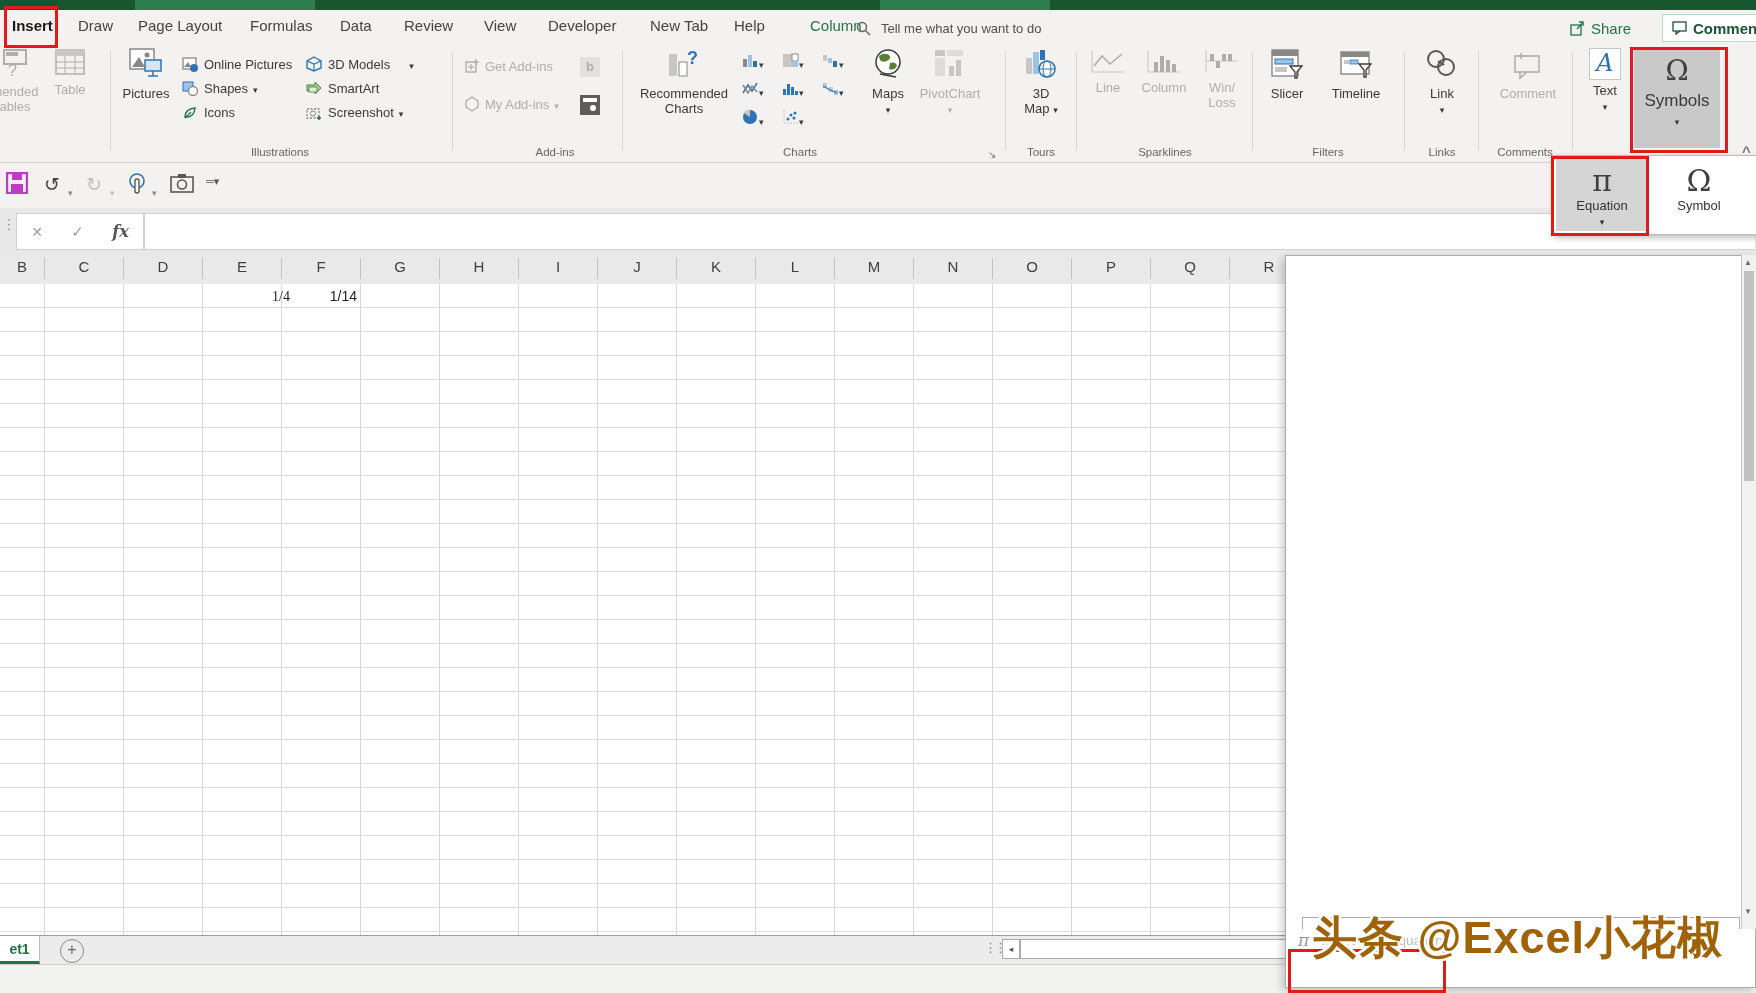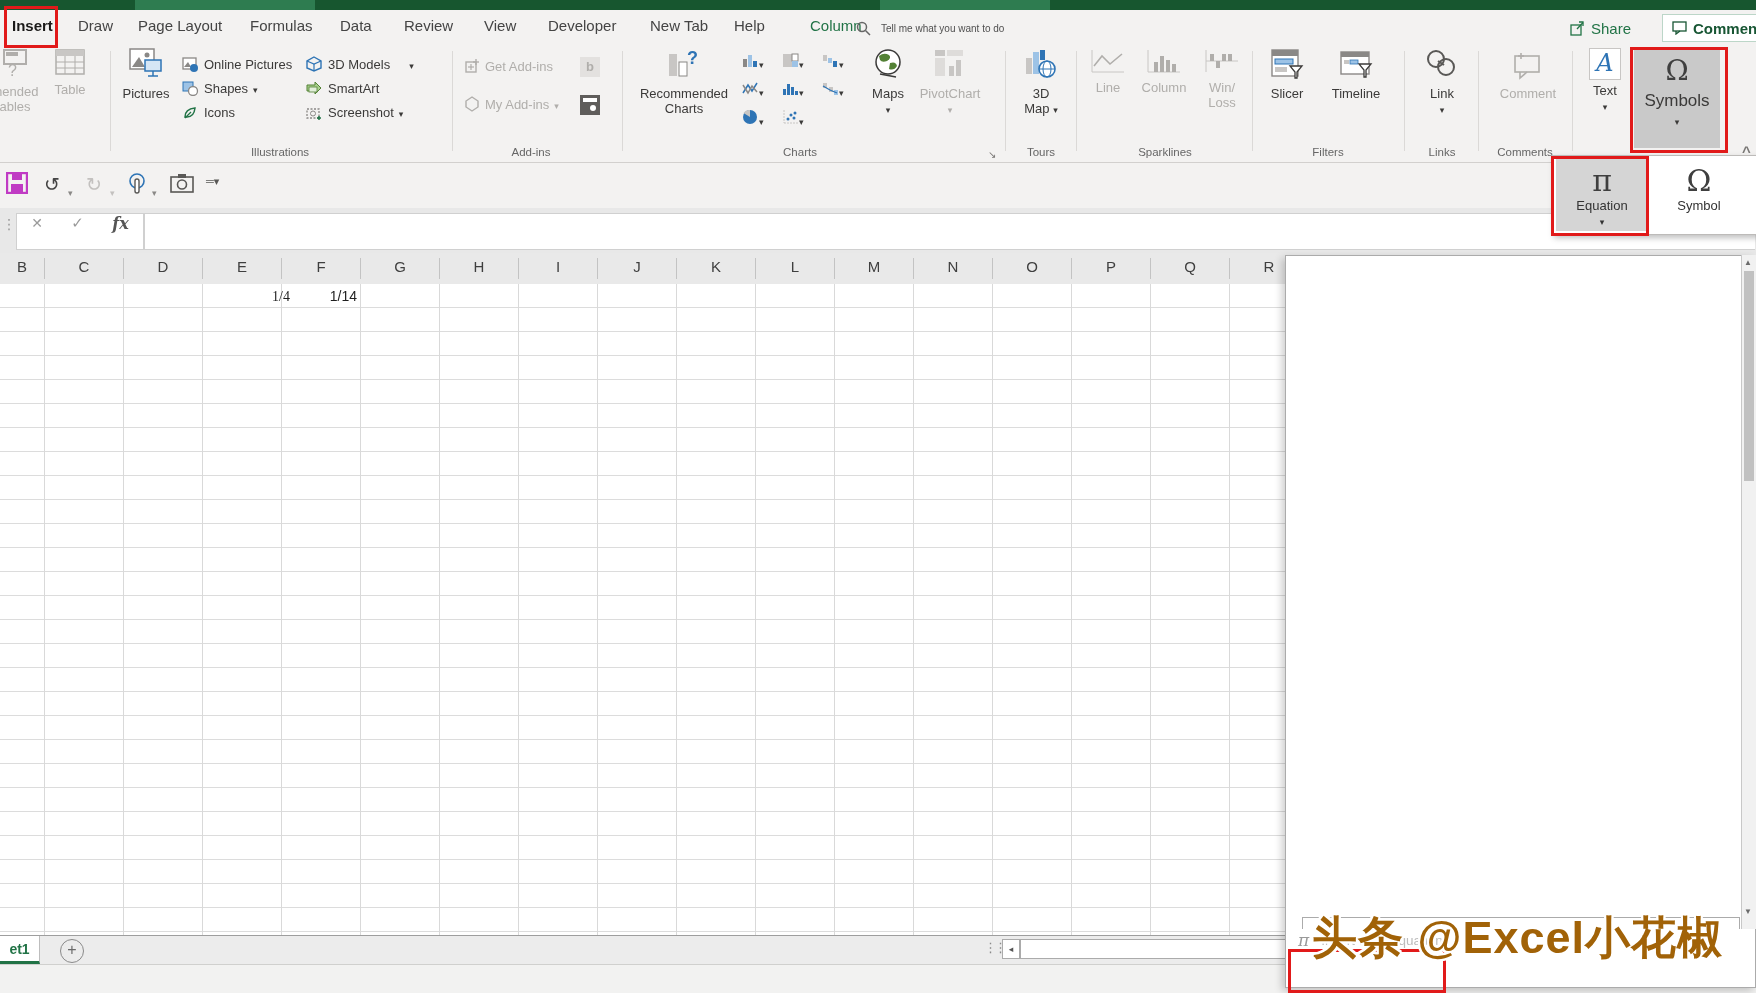--- a/index.html
+++ b/index.html
@@ -8,21 +8,21 @@
   .abs{position:absolute;}
   
   .topstrip{left:0;top:0;width:1756px;height:10px;background:#17562f;}
   .topstrip .lite{position:absolute;top:0;height:10px;background:#2e7c50;}
   .menubar{left:0;top:10px;width:1756px;height:35px;background:#f3f2f1;border-bottom:1px solid #e1dfdd;}
   .mtab{position:absolute;top:7px;font-size:15px;color:#444;white-space:nowrap;cursor:default;}
   .mtab.active{font-weight:bold;color:#1b1a19;}
   .mtab.ctx{color:#217346;}
   .redbox{position:absolute;border:3px solid #e11a1a;z-index:40;pointer-events:none;}
   .insert-underline{position:absolute;left:10px;top:38px;width:40px;height:3px;background:#1e5c38;}
-  .searchwrap{position:absolute;left:856px;top:6px;height:24px;display:flex;align-items:center;gap:10px;color:#505050;font-size:10px;}
+  .searchwrap{position:absolute;left:856px;top:6px;height:24px;display:flex;align-items:center;gap:10px;color:#505050;font-size:13px;}
   .sharebtn{position:absolute;top:5px;height:26px;display:flex;align-items:center;gap:6px;font-size:15px;color:#217346;padding:0 10px;}
   .commentsbtn{position:absolute;top:4px;height:28px;display:flex;align-items:center;gap:6px;font-size:15px;
                font-weight:bold;color:#185634;border:1px solid #bcd6c8;background:#fff;padding:0 9px;box-sizing:border-box;}
   
   .ribbon{left:0;top:45px;width:1756px;height:117px;background:#f3f2f1;border-bottom:1px solid #d2d0ce;}
   .rsep{position:absolute;top:6px;width:1px;height:100px;background:#dbd9d7;}
   .glabel{position:absolute;top:101px;font-size:11.5px;color:#666;text-align:center;}
   .bigbtn{position:absolute;top:3px;text-align:center;font-size:13px;color:#3b3a39;}
   .bigbtn .lbl{margin-top:3px;line-height:15px;}
   .gray, .gray *{color:#b0aeab !important;}
@@ -36,21 +36,21 @@
           box-shadow:2px 3px 6px rgba(0,0,0,.25);z-index:30;}
   .flybtn{position:absolute;top:2px;width:92px;height:73px;text-align:center;font-size:13px;color:#333;}
   .flybtn .glyph{font-family:"DejaVu Serif",serif;font-size:30px;color:#3f3f3f;line-height:34px;display:block;}
   
   .qat{left:0;top:163px;width:1756px;height:45px;background:#f3f2f1;}
   .qic{position:absolute;top:10px;font-size:19px;color:#444;}
   
   .fbar{left:0;top:208px;width:1756px;height:45px;background:#e8e8e8;border-bottom:1px solid #cfcfcf;}
   .fgrip{position:absolute;left:2px;top:8px;color:#999;font-size:14px;letter-spacing:-2px;}
   .fbtns{position:absolute;left:16px;top:5px;width:126px;height:35px;background:#fff;border:1px solid #d0d0d0;
-         display:flex;align-items:flex-start;justify-content:space-around;}
+         display:flex;align-items:center;justify-content:space-around;}
   .fbtns .x::after{content:"✕";color:#9a9a9a;font-size:14px;}
   .fbtns .ck::after{content:"✓";color:#9a9a9a;font-size:15px;}
   .fx{font-family:"DejaVu Serif",serif;font-style:italic;font-weight:bold;color:#555;font-size:16px;}
   .finput{position:absolute;left:144px;top:5px;width:1610px;height:35px;background:#fff;border:1px solid #d0d0d0;border-right:none;}
   
   .colheads{left:0;top:253px;width:1756px;height:31px;background:#e9e9e9;border-bottom:1px solid #9e9e9e;}
   .ch{position:absolute;top:5px;height:21px;font-size:15px;color:#3f3f3f;text-align:center;border-right:1px solid #c3c3c3;box-sizing:border-box;}
   .grid{left:0;top:284px;width:1300px;height:651px;background:#fff;
         background-image:repeating-linear-gradient(to right,transparent 0 78px,#d9d9d9 78px 79px),
                          repeating-linear-gradient(to bottom,transparent 0 23px,#dcdcdc 23px 24px);
@@ -251,21 +251,21 @@
       <span>My Add-ins</span>
         <span class="dar"></span>
     </div>
     <div class="abs" style="left:580px;top:12px;width:20px;height:20px;background:#e3e1df;text-align:center;line-height:20px;color:#b0aeab;font-weight:bold;font-size:13px;">b</div>
     <div class="abs" style="left:580px;top:50px;width:20px;height:20px;background:#5f5d5b;">
       <svg width="20" height="20">
           <rect x="3" y="3" width="14" height="4" fill="#fff"></rect>
           <circle cx="13" cy="13" r="3" fill="#fff"></circle>
         </svg>
     </div>
-    <div class="glabel" style="left:456px;width:150px;text-align:center;">Add-ins</div>
+    <div class="glabel" style="left:480px;width:150px;text-align:center;">Add-ins</div>
     <div class="rsep" style="left:622px;"></div>
 
     <div class="bigbtn" style="left:632px;width:104px;">
       <svg width="34" height="32">
           <rect x="2" y="6" width="8" height="22" fill="#c8c6c4"></rect>
           <rect x="12" y="14" width="8" height="14" fill="#fff" stroke="#8a8886"></rect>
           <text x="20" y="16" font-size="18" fill="#2e74b5" font-weight="bold">?</text>
         </svg>
       <div class="lbl"><span>Recommended</span><br><span>Charts</span></div>
     </div>

